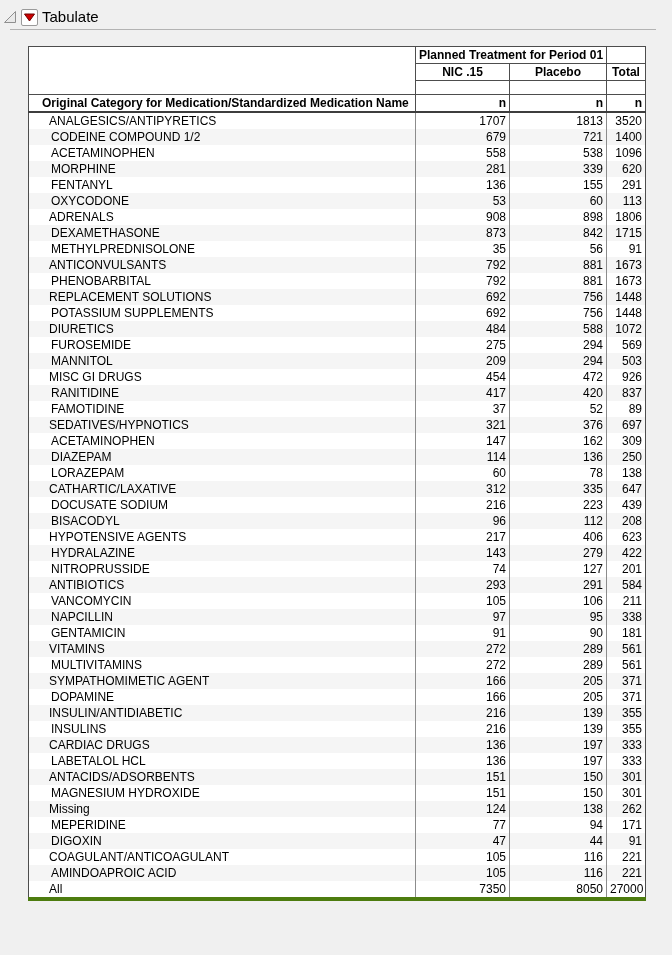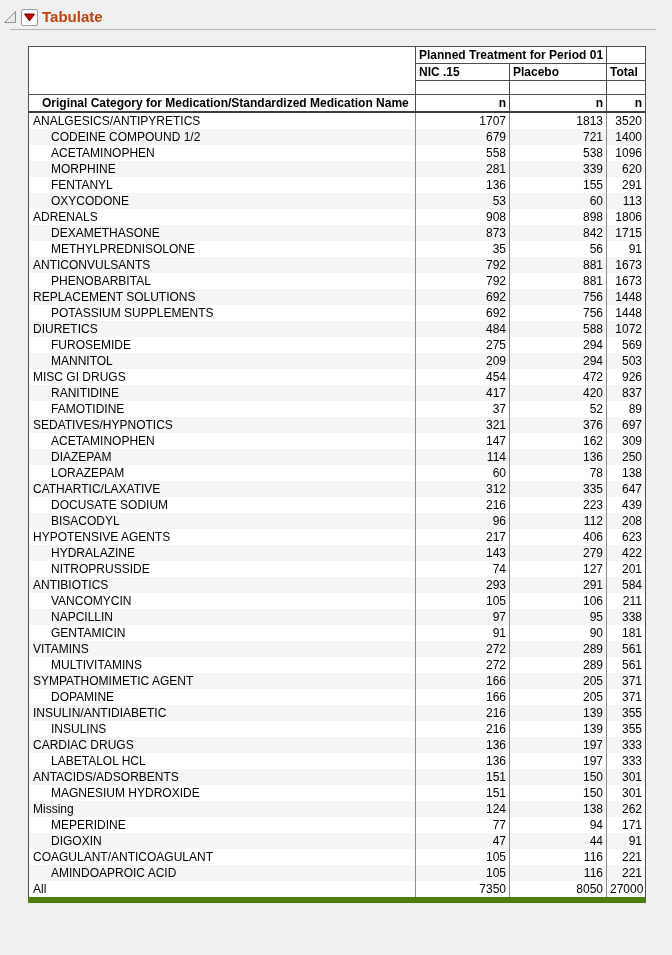--- a/index.html
+++ b/index.html
@@ -20,21 +20,21 @@
   .disclosure{width:14px;height:14px;display:block;}
   .rt-button{
     width:17px;height:17px;
     background:#ffffff;
     border:1px solid #9a9a9a;
     border-radius:2px;
     display:flex;align-items:center;justify-content:center;
     box-sizing:border-box;
   }
   .outline-title{
-    font-size:15px;font-weight:bold;color:#c2410c;
+    font-size:15px;font-weight:normal;color:#000000;
     letter-spacing:0px;line-height:18px;
   }
   .title-underline{
     position:absolute;top:29px;left:10px;width:646px;height:1px;
     background:#b3b3b3;
   }
   
   table.tab{
     position:absolute;left:28px;top:46px;
     border-collapse:collapse;table-layout:fixed;
@@ -48,43 +48,43 @@
     line-height:16px;
     overflow:hidden;white-space:nowrap;
     box-sizing:border-box;
   }
   
   thead td{
     border:1px solid #4d4d4d;
     font-weight:bold;
   }
   thead .spanner{ text-align:left; }
-  thead .colhead{ text-align:left; }
+  thead .colhead{ text-align:center; }
   thead .blankrow td{ height:14px; }
   thead .axis-label{ text-align:left; }
   thead .statrow td{ border-bottom:2px solid #3d3d3d; height:15px;padding-left:13px;}
   thead .stat{ text-align:right; }
   
   tbody td{ height:17px; line-height:17px; }
   tbody td.lbl{
     border-left:1px solid #4d4d4d;
     border-right:1px solid #8c8c8c;
     text-align:left;
-    padding-left:4px;
+    padding-left:20px;
   }
   tbody td.lbl.ind{ padding-left:22px; }
   tbody td.num{
     border-right:1px solid #8c8c8c;
     text-align:right;
     padding-right:3px;
   }
   tbody td.num.last{ border-right:1px solid #4d4d4d; }
   tbody tr:nth-child(even){ background:#f5f5f5; }
   tbody tr:nth-child(odd){ background:#ffffff; }
-  table.tab{ border-bottom:6px solid #4d7c0f; }
+  table.tab{ border-bottom:4px solid #4d7c0f; }
 </style>
 </head>
 <body>
 
 <div class="outline-header">
   <svg class="disclosure" viewBox="0 0 14 14">
     <polygon points="12.5,1.5 12.5,12.5 1.5,12.5" fill="#e9e9e9" stroke="#8f8f8f" stroke-width="1"></polygon>
   </svg>
   <div class="rt-button">
     <svg width="11" height="9" viewBox="0 0 11 9">

